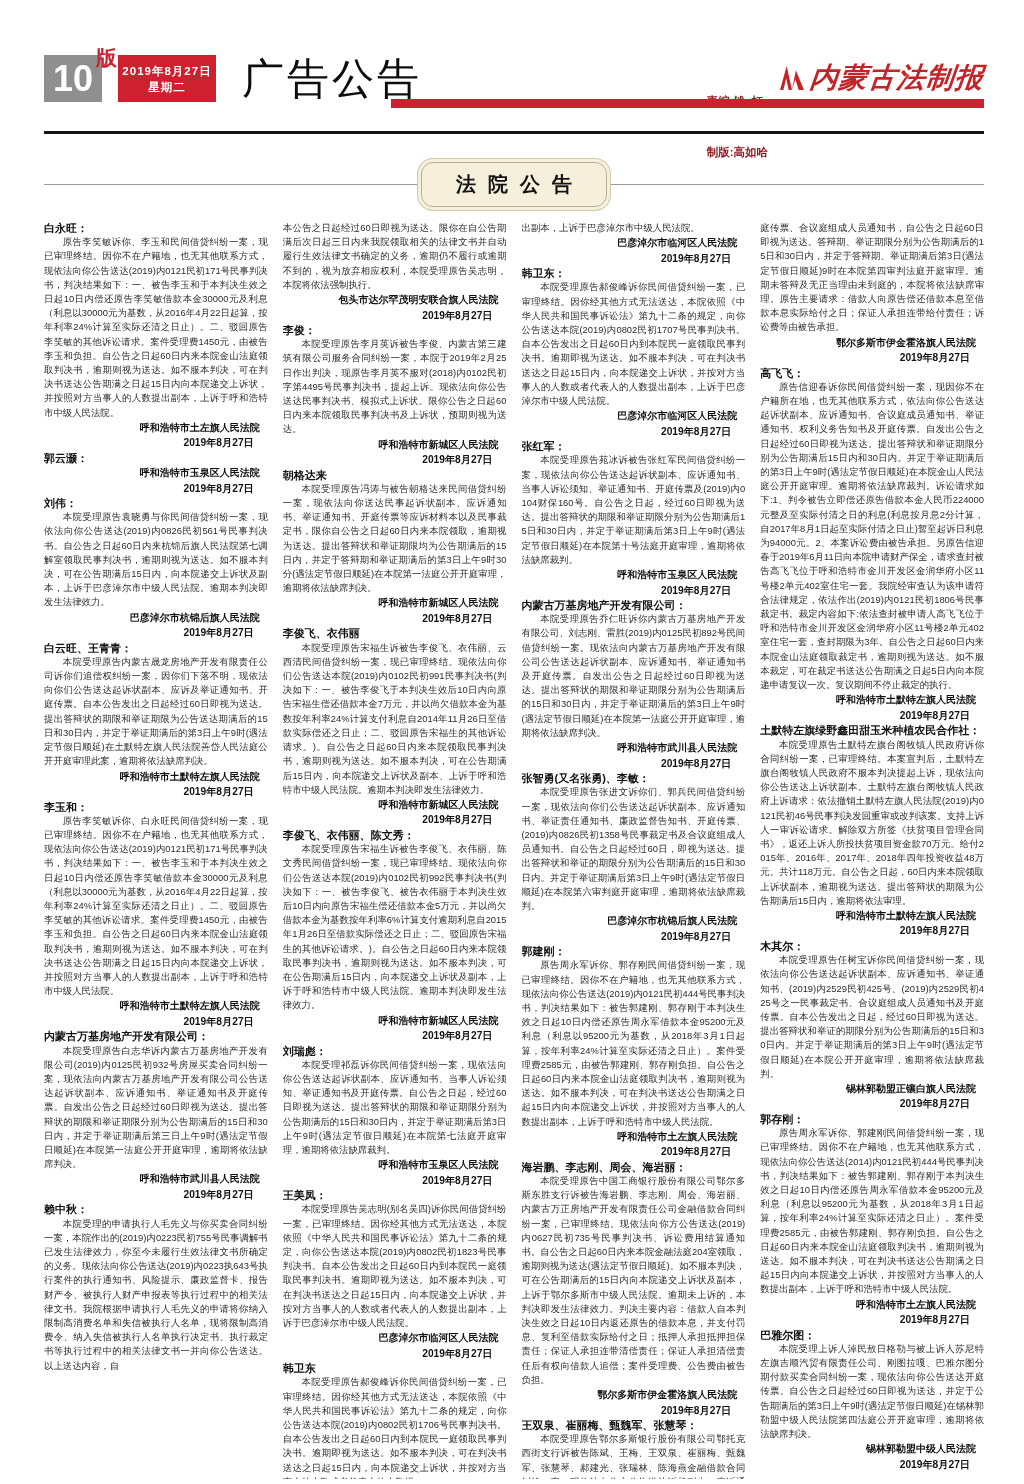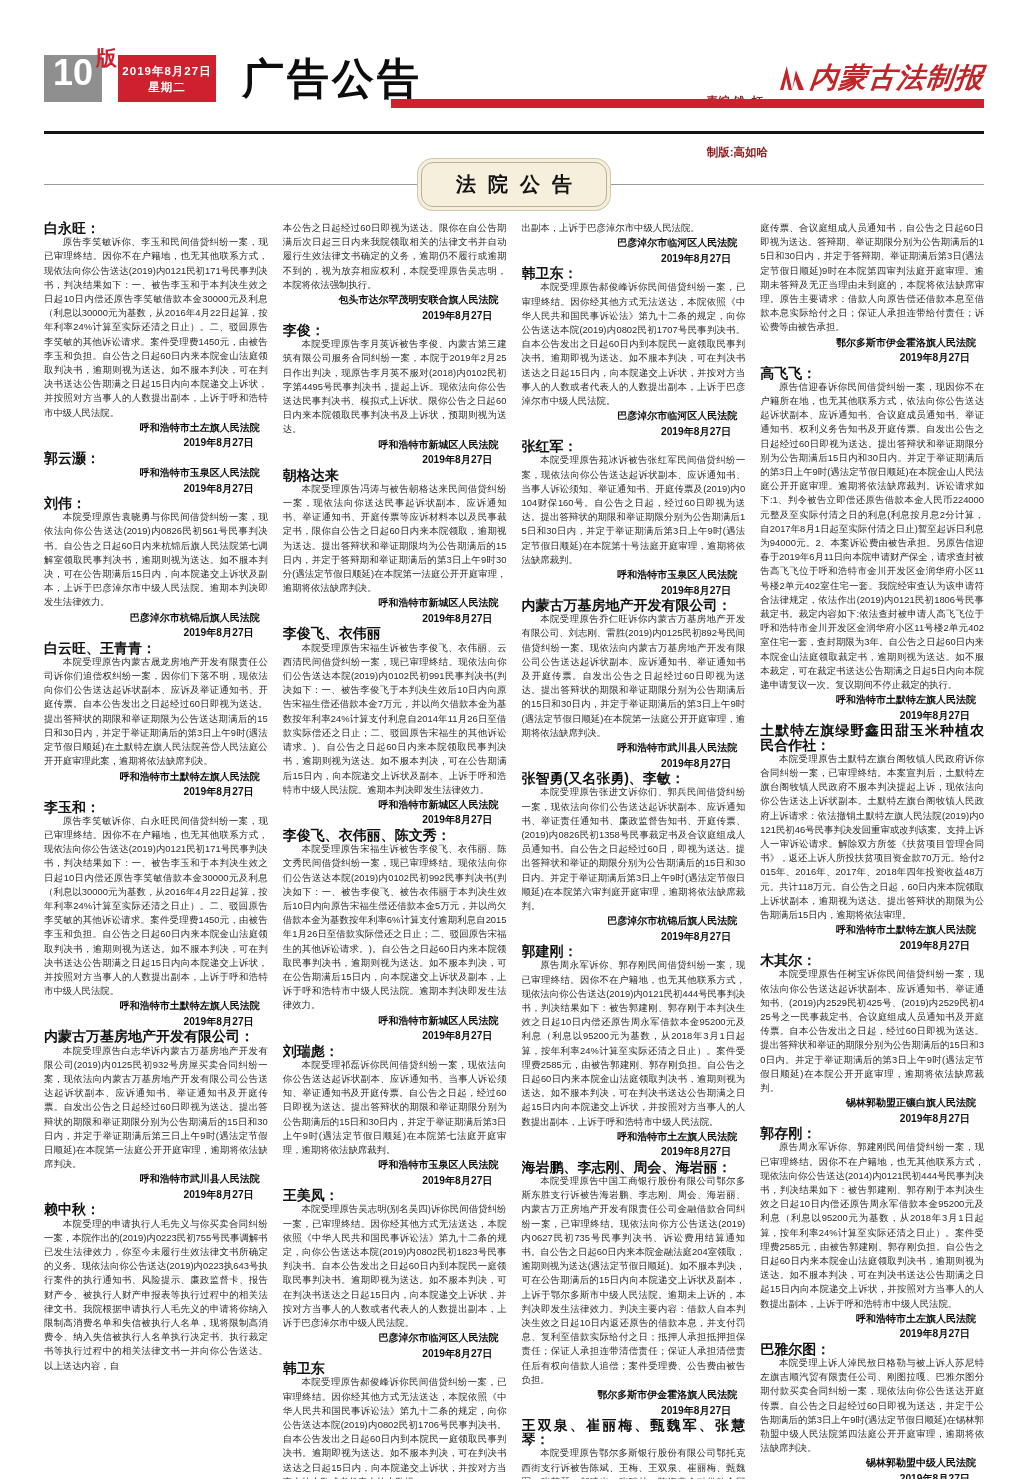--- a/index.html
+++ b/index.html
@@ -5,34 +5,34 @@
   html,body{margin:0;padding:0;background:#e8e8e8;}
   .page{
     position:relative;width:1024px;height:1484px;margin:0 auto;background:#ffffff;
     box-sizing:border-box;padding:55px 40px 0 44px;
     font-family:"Liberation Sans","DejaVu Sans",sans-serif;color:#232323;
   }
   
   .hdr{position:relative;display:flex;align-items:flex-start;height:66px;}
   .pagenum-box{
     position:relative;width:58px;height:47px;background:#8f8f8f;color:#fff;
-    display:flex;align-items:flex-start;justify-content:center;
+    display:flex;align-items:center;justify-content:center;
     font-size:36px;font-weight:bold;line-height:1;
   }
   .ban-char{
     position:absolute;top:-8px;right:-15px;color:#cf2030;
     font-size:21px;font-weight:bold;
   }
   .date-box{
     margin-left:16px;width:98px;height:47px;background:#cf2030;color:#fff;
     display:flex;flex-direction:column;align-items:center;justify-content:center;
     font-size:11.5px;font-weight:bold;line-height:16px;letter-spacing:1px;
   }
   .big-title{
-    margin:0 0 0 26px;font-size:42px;font-weight:700;letter-spacing:3px;
+    margin:0 0 0 26px;font-size:42px;font-weight:400;letter-spacing:3px;
     line-height:47px;color:#0d0d0d;white-space:nowrap;
   }
   .hdr-right{margin-left:auto;display:flex;align-items:flex-start;gap:12px;padding-top:4px;}
   .editors{color:#8f1d22;font-size:11.5px;font-weight:bold;line-height:17px;white-space:pre;}
   .masthead{display:flex;align-items:center;gap:6px;color:#c42427;}
   .emblem{
     width:24px;height:24px;background:#c42427;display:inline-block;
     clip-path:polygon(0 100%,28% 0,50% 100%,66% 18%,100% 100%,78% 100%,64% 55%,50% 100%,36% 100%,26% 52%,14% 100%);
   }
   .masthead-text{
@@ -50,21 +50,21 @@
     padding:8px 22px;font-size:20px;font-weight:bold;letter-spacing:12px;color:#141414;
     text-indent:12px;
   }
   
   .columns{display:flex;gap:15px;margin-top:14px;height:1258px;}
   .col{
     flex:1;min-width:0;overflow:hidden;
     font-size:9.4px;line-height:14.2px;text-align:justify;text-justify:inter-ideograph;
     word-break:break-all;color:#2a2a2a;
   }
-  .addressee{font-weight:bold;font-size:14px;color:#111;}
+  .addressee{font-weight:bold;font-size:11px;color:#111;}
   .nbody{text-indent:2em;}
   .court{font-weight:bold;text-align:right;padding-right:8px;font-size:10px;color:#111;line-height:15.5px;}
   .ndate{font-weight:bold;text-align:right;padding-right:14px;font-size:10.2px;color:#111;line-height:15.5px;}
 </style>
 </head>
 <body>
 
 <div class="page">
 
   <header class="hdr">

